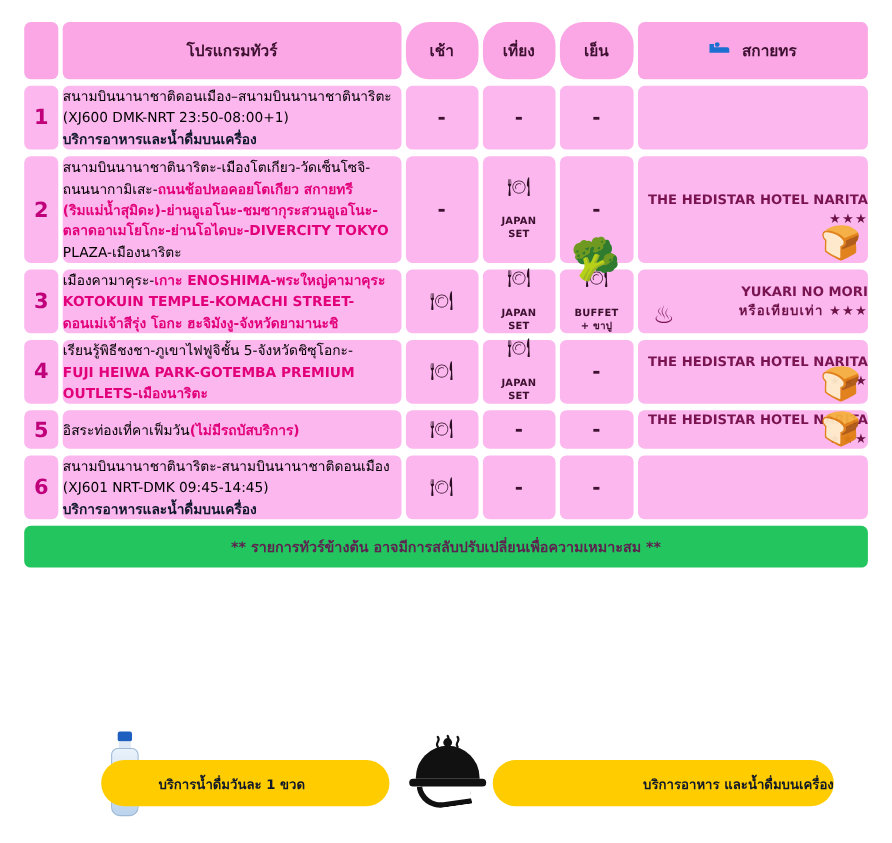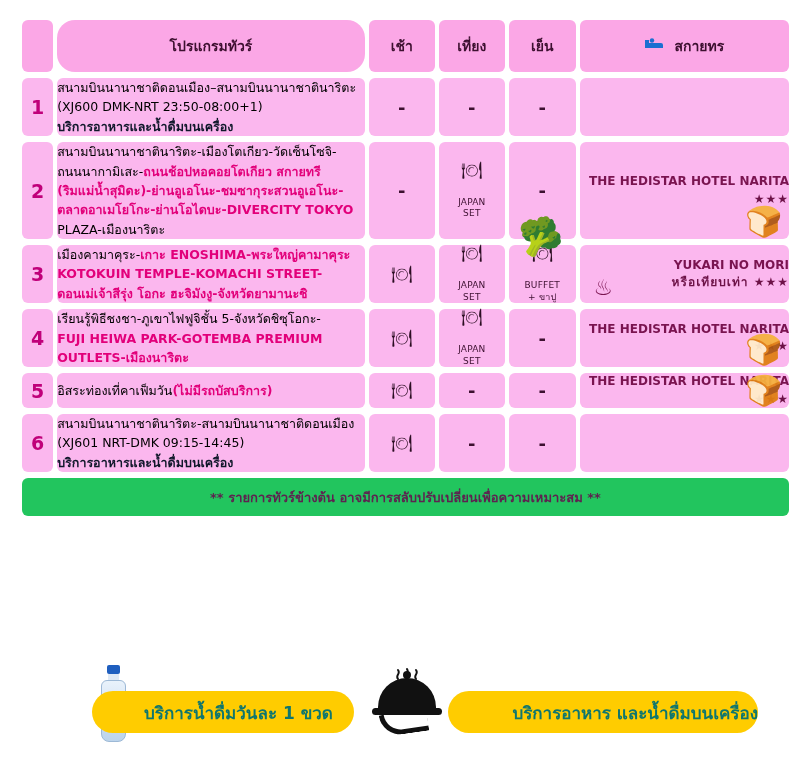--- a/index.html
+++ b/index.html
@@ -35,22 +35,22 @@
     height: 52px;
   }
   .cell {
     background: #fbb7ee;
     border-radius: 6px;
     position: relative;
   }
 
   
   .c-num   { width: 32px; }
-  .c-prog  { width: 318px; border-radius: 18px; }
-  .c-meal  { width: 68px; }
+  .c-prog  { width: 318px; }
+  .c-meal  { width: 68px; border-radius: 21px; }
   .c-hotel { width: 216px; }
 
   .numwrap {
     background: #fbb7ee;
     border-radius: 6px;
     text-align: center;
     color: #c0007a;
     font-weight: bold;
     font-size: 19px;
   }
@@ -63,21 +63,21 @@
   }
   .prog .hl { color: #e2007a; font-weight: bold; }
   .prog .note { color: #0f172a; font-weight: bold; }
   .prog .plain { color: #000000; }
 
   .mealcell { text-align: center; }
   .dash { font-size: 18px; font-weight: bold; color: #3d1030; }
 
   .meal-ico { font-size: 17px; line-height: 1; color: #2b0d22; }
   .meal-lbl {
-    font-size: 9px; font-weight: normal; color: #3d1030;
+    font-size: 9px; font-weight: bold; color: #3d1030;
     letter-spacing: .2px; line-height: 1.25; margin-top: 18px;
   }
 
   .hotel {
     text-align: right;
     font-size: 12px;
     font-weight: bold;
     color: #7a1450;
     line-height: 1.45;
     padding: 6px 8px;
@@ -127,23 +127,23 @@
     position: absolute;
     left: 0; top: 660px;
     width: 811px; height: 100px;
   }
   .badge {
     position: absolute;
     background: #ffcc00;
     border-radius: 22px;
     height: 42px;
     display: flex; align-items: center;
-    color: #0f766e;
+    color: #0f172a;
     font-weight: bold;
-    font-size: 17px;
+    font-size: 12px;
   }
   #badge-water { left: 92px; top: 31px; width: 262px; padding-left: 52px; }
   #badge-food  { left: 448px; top: 31px; width: 310px; padding-left: 30px; justify-content: flex-end; }
 
   .bottle {
     position: absolute;
     left: 96px; top: 5px;
     width: 34px; height: 78px;
   }
   .bottle .cap {
@@ -345,21 +345,21 @@
           <td class="cell hotel">
             <div>THE HEDISTAR HOTEL NARITA</div>
             <div class="stars">★★★</div>
             <div class="doodle-bread">🍞</div>
           </td>
         </tr>
         <tr>
           <td class="numwrap">6</td>
           <td class="cell prog">
             <div><span class="plain">สนามบินนานาชาตินาริตะ-สนามบินนานาชาติดอนเมือง</span></div>
-            <div><span class="plain">(XJ601 NRT-DMK 09:15-14:45)</span></div>
+            <div><span class="plain">(XJ601 NRT-DMK 09:45-14:45)</span></div>
             <div><span class="note">บริการอาหารและน้ำดื่มบนเครื่อง</span></div>
           </td>
           <td class="cell mealcell">
             <div class="meal-ico">🍽</div>
           </td>
           <td class="cell mealcell">
             <div class="dash">-</div>
           </td>
           <td class="cell mealcell">
             <div class="dash">-</div>

